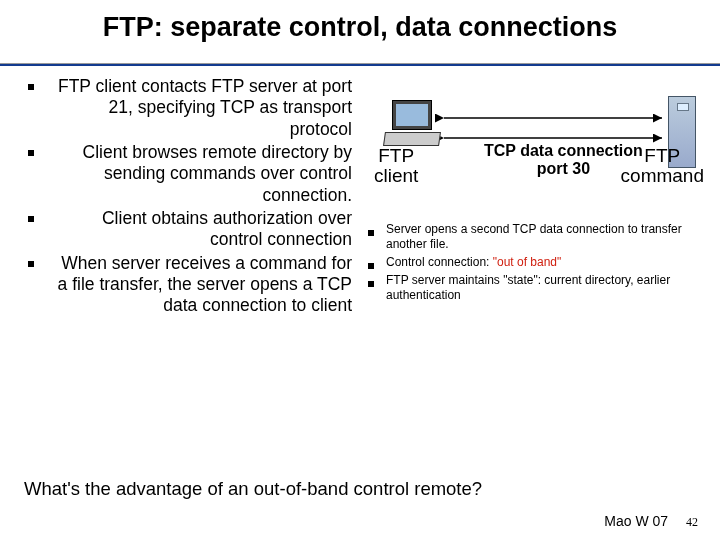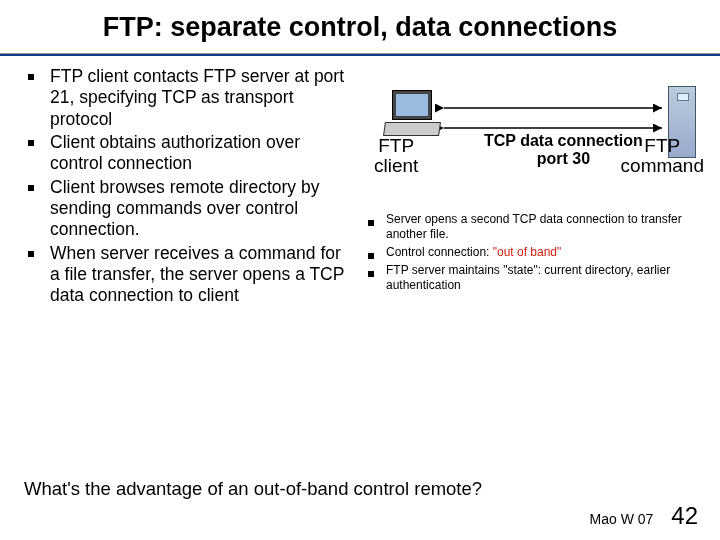--- a/index.html
+++ b/index.html
@@ -9,36 +9,37 @@
     font-family: Arial, Helvetica, sans-serif;
     background: #fff;
     color: #000;
     position: relative;
     overflow: hidden;
   }
   .title {
     text-align: center;
     font-size: 27px;
     font-weight: bold;
-    padding: 12px 60px 10px;
+    padding: 12px 60px 20px;
     line-height: 1.15;
   }
   .divider {
     height: 3px;
     background: #123b8f;
     width: 100%;
     border-top: 1px solid #999;
   }
   .content {
     display: flex;
     padding: 10px 14px 0 28px;
   }
   .left-col {
     width: 330px;
     padding-right: 6px;
+    text-align: right;
   }
   .right-col {
     flex: 1;
     padding-left: 6px;
   }
   ul { list-style: none; }
   .left-col li, .right-sub li {
     display: flex;
     margin-bottom: 2px;
     font-size: 17.5px;
@@ -112,42 +113,42 @@
   .question {
     position: absolute;
     left: 24px; bottom: 40px;
     font-size: 18.5px;
   }
   .footer {
     position: absolute;
     right: 22px; bottom: 10px;
     font-size: 14px;
   }
-  .footer .pg { font-size: 24px; margin-left: 14px; }
+  .footer .pg { font-size: 12px; margin-left: 14px; font-family: Liberation Serif, serif; }
 </style>
 </head>
 <body>
 
 <div class="title">FTP: separate control, data connections</div>
 <div class="divider"></div>
 
 <div class="content">
   <div class="left-col">
     <ul>
       <li>
           <span class="bullet-sq"></span>
           <span>FTP client contacts FTP server at port 21, specifying TCP as transport protocol</span>
         </li>
       <li>
           <span class="bullet-sq"></span>
+          <span>Client browses remote directory by sending commands over control connection.</span>
+        </li>
+      <li>
+          <span class="bullet-sq"></span>
           <span>Client obtains authorization over control connection</span>
-        </li>
-      <li>
-          <span class="bullet-sq"></span>
-          <span>Client browses remote directory by sending commands over control connection.</span>
         </li>
       <li>
           <span class="bullet-sq"></span>
           <span>When server receives a command for a file transfer, the server opens a TCP data connection to client</span>
         </li>
     </ul>
   </div>
 
   <div class="right-col">
     <div class="diagram">

